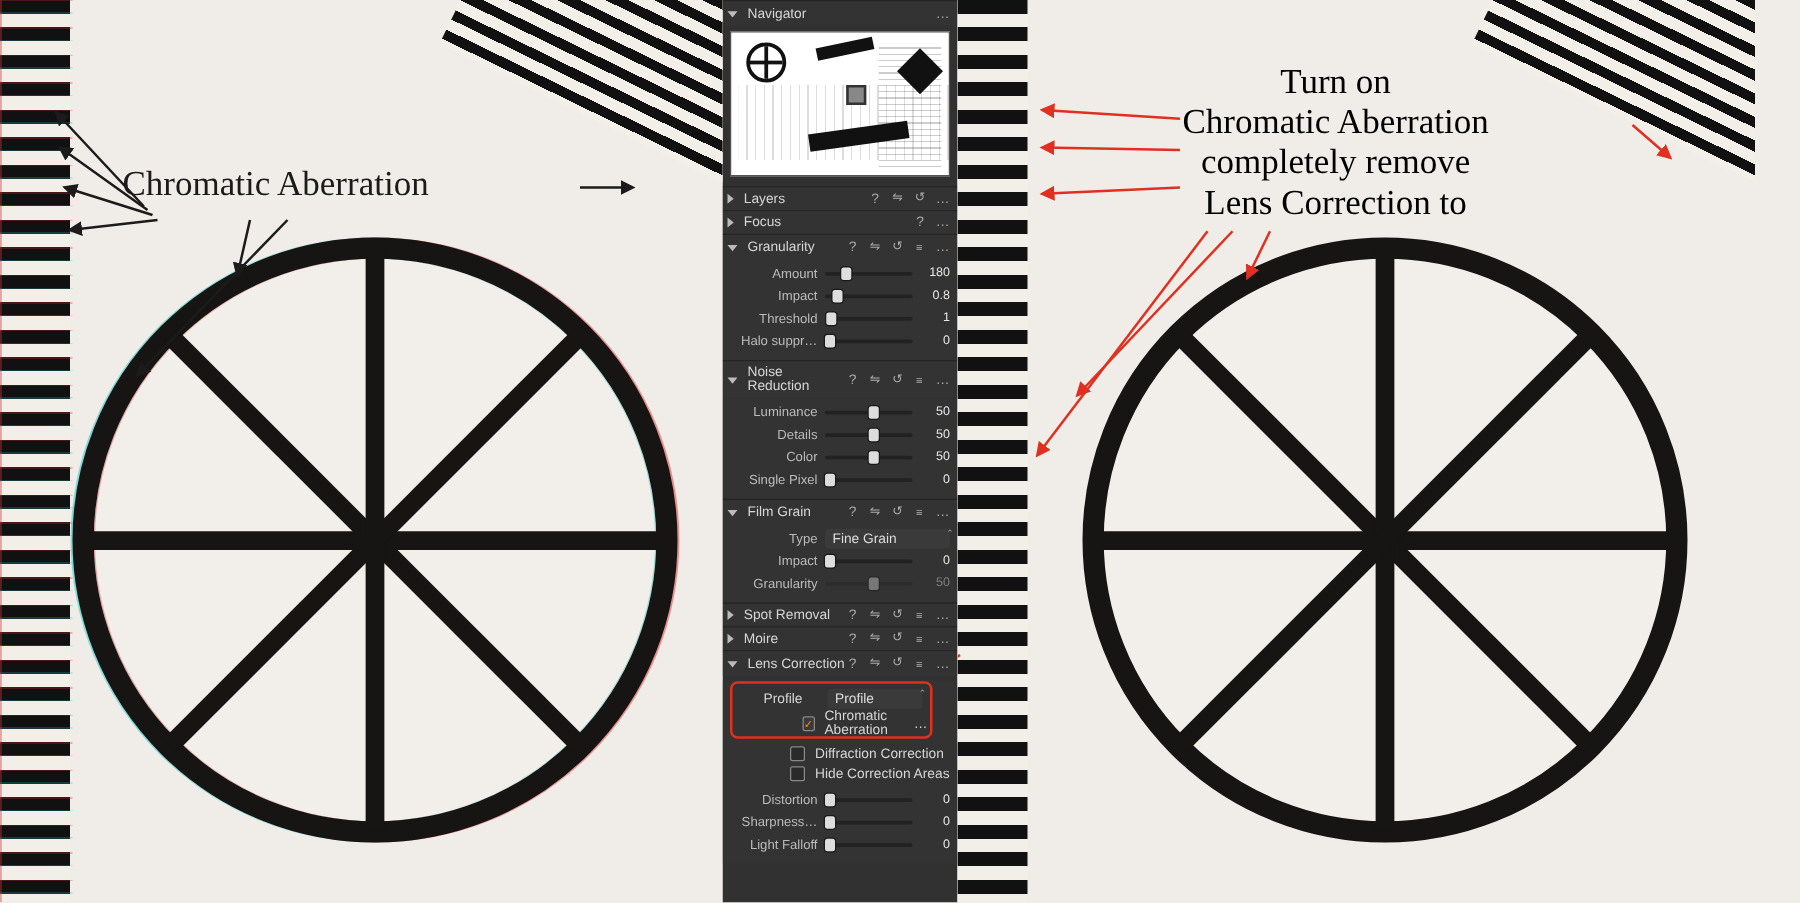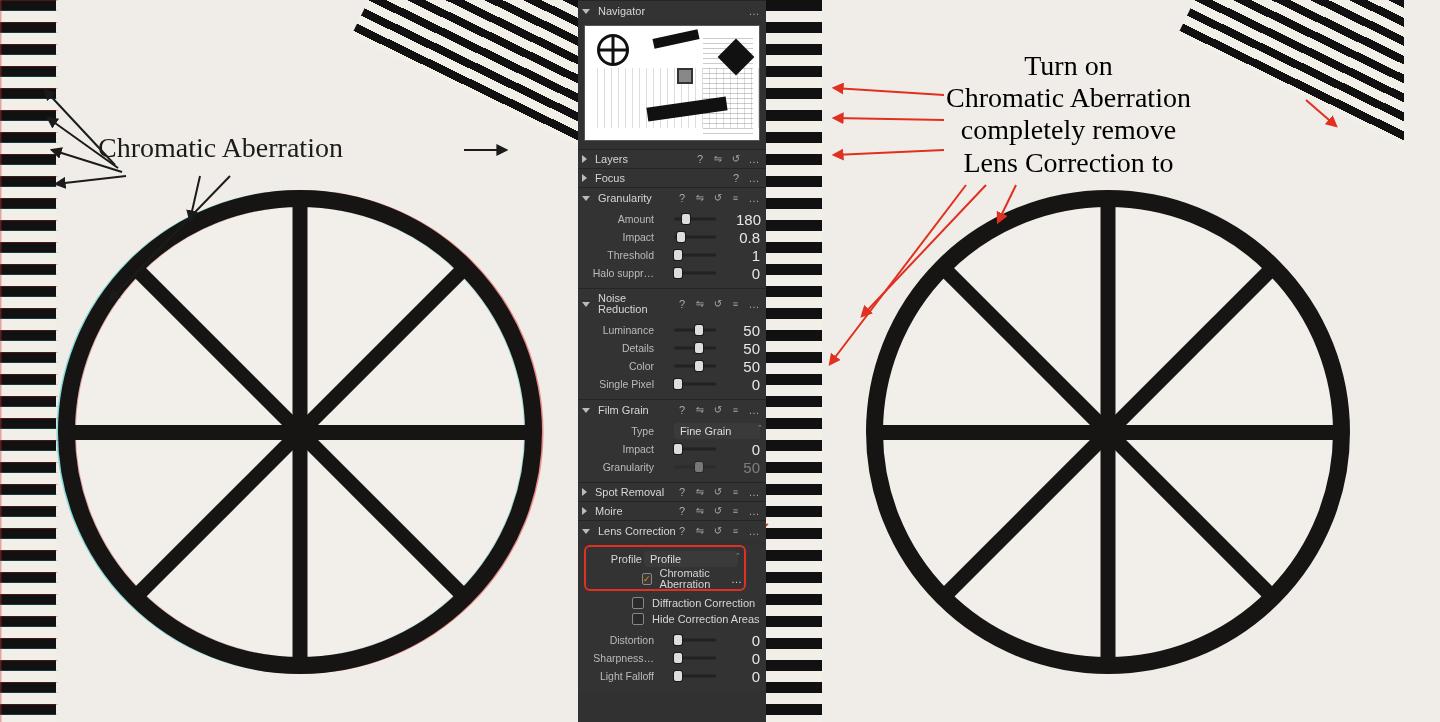--- a/index.html
+++ b/index.html
@@ -150,23 +150,23 @@
   .thumb-bar{left:62px;top:76px;width:80px;height:14px;background:#111;transform:rotate(-8deg);}
   .thumb-bar2{left:68px;top:8px;width:46px;height:10px;background:#111;transform:rotate(-12deg);}
   .thumb-sq{left:92px;top:42px;width:16px;height:16px;border:2px solid #333;background:#888;}
   .thumb-lines{right:6px;top:8px;width:50px;height:100px;background:repeating-linear-gradient(to bottom, transparent 0 4px, #555 4px 5px);opacity:.3;}
   .thumb-lines2{left:6px;top:42px;width:200px;height:60px;background:repeating-linear-gradient(to right, transparent 0 6px, #555 6px 7px);opacity:.2;}
 
   .group {
     padding: 2px 6px 6px 6px;
     background: #333;
   }
-  .row { display:flex; align-items:center; height:18px; gap:20px; }
+  .row { display:flex; align-items:center; height:18px; gap:6px; }
   .row .lbl { width: 70px; text-align:right; color:#bbb; font-size:10.5px; }
-  .row .val { width: 24px; text-align:right; color:#e8e8e8; font-size:15px; }
+  .row .val { width: 24px; text-align:right; color:#e8e8e8; font-size:10px; }
   .slider {
     flex:1; height:14px; position:relative;
   }
   .track {
     position:absolute; left:0; right:0; top:50%; height:3px;
     background:#222; border-radius:2px; transform:translateY(-50%);
   }
   .knob {
     position:absolute; top:2px; width:8px; height:10px;
     background:#ddd; border-radius:2px;
@@ -188,21 +188,21 @@
   }
   .tabs { display:flex; border-bottom:1px solid #222; height:20px; align-items:flex-end;}
   .tab { flex:1; text-align:center; padding:3px 0; color:#aaa; font-size:11px;}
   .tab.active { color:#ff8a00; border-bottom:2px solid #ff8a00; }
 
   .lens-box {
     border: 2px solid #e03020; border-radius:6px;
     margin: 4px 20px 4px 6px; padding: 2px 2px;
   }
   .lens-box-inner { display:flex; flex-direction:column; gap:2px; }
-  .profile-row { display:flex; gap:2px; align-items:center; padding:2px 4px; }
+  .profile-row { display:flex; gap:20px; align-items:center; padding:2px 4px; }
   .profile-row .lbl { width:50px; text-align:right; }
   .dots { width:16px; text-align:center; }
   .sec-hdr.small { padding:3px 6px 3px 4px; }
   .hdr-icons .hlp { font-size:11px; }
   .hdr-icons .rst { font-size:10px; }
   .hdr-icons .cp  { font-size:10px; }
   .hdr-icons .mnu { letter-spacing:1px; font-size:9px;}
   .hdr-icons .dots3{font-size:11px;}
 </style>
 </head>

